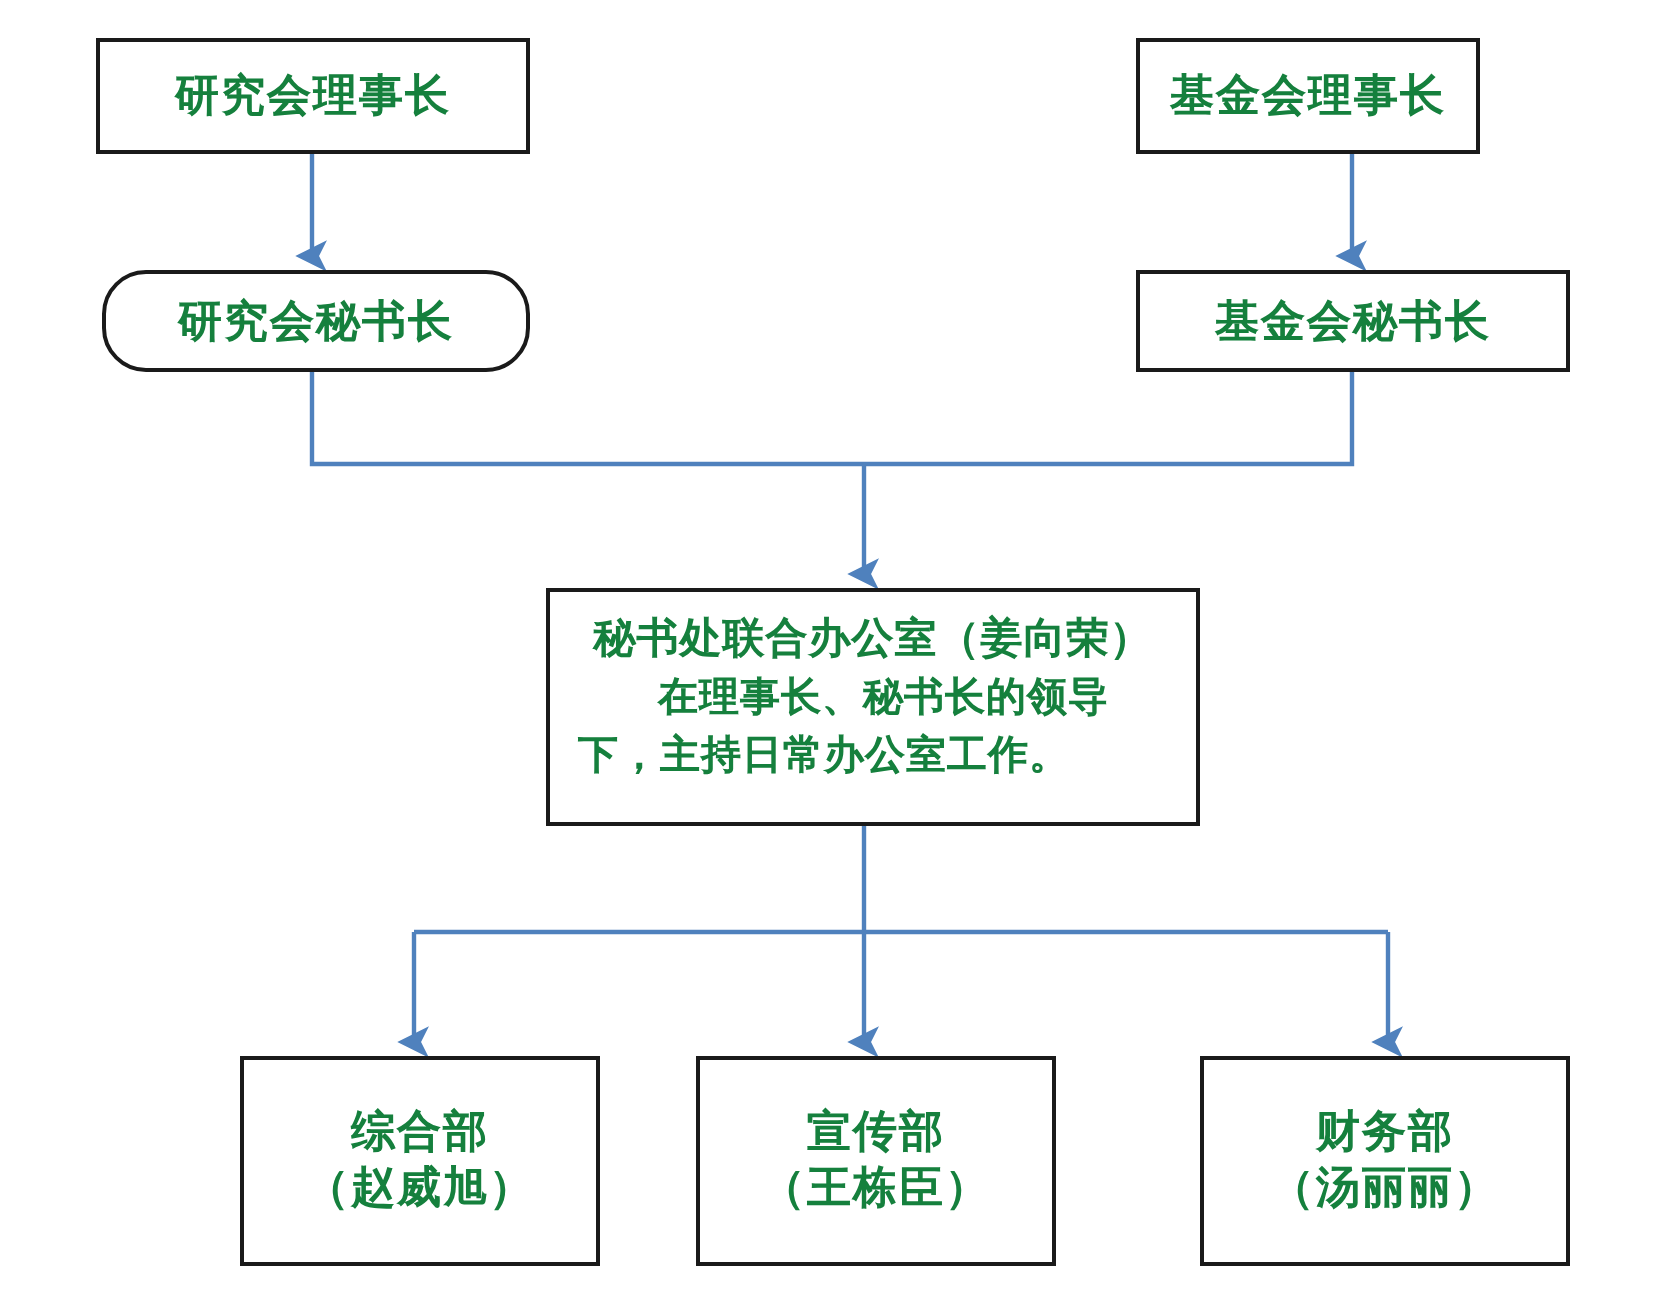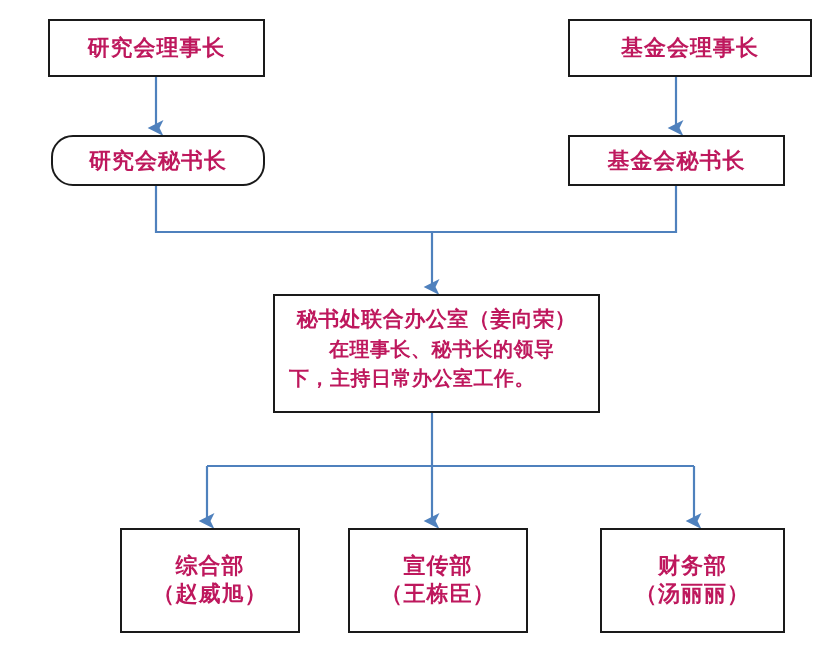--- a/index.html
+++ b/index.html
@@ -26,39 +26,39 @@
   .node {
     position: absolute;
     box-sizing: border-box;
     border: 2px solid #1a1a1a;
     background: #ffffff;
     display: flex;
     flex-direction: column;
     align-items: center;
     justify-content: center;
     text-align: center;
-    color: #be185d;
+    color: #15803d;
   }
   .node-title {
     font-weight: bold;
     font-size: 22px;
     line-height: 1.25;
     letter-spacing: 1px;
     white-space: nowrap;
   }
   .node-sub {
     font-weight: bold;
     font-size: 22px;
     line-height: 1.3;
     letter-spacing: 1px;
     white-space: nowrap;
   }
   
   #node-research-chair  { left: 48px;  top: 19px;  width: 217px; height: 58px; }
-  #node-fund-chair      { left: 568px; top: 19px;  width: 244px; height: 58px; }
+  #node-fund-chair      { left: 568px; top: 19px;  width: 172px; height: 58px; }
   
   #node-research-sg     { left: 51px;  top: 135px; width: 214px; height: 51px; border-radius: 22px; }
   #node-fund-sg         { left: 568px; top: 135px; width: 217px; height: 51px; justify-content: center; }
   
   #node-joint-office {
     left: 273px;
     top: 294px;
     width: 327px;
     height: 119px;
     justify-content: flex-start;

